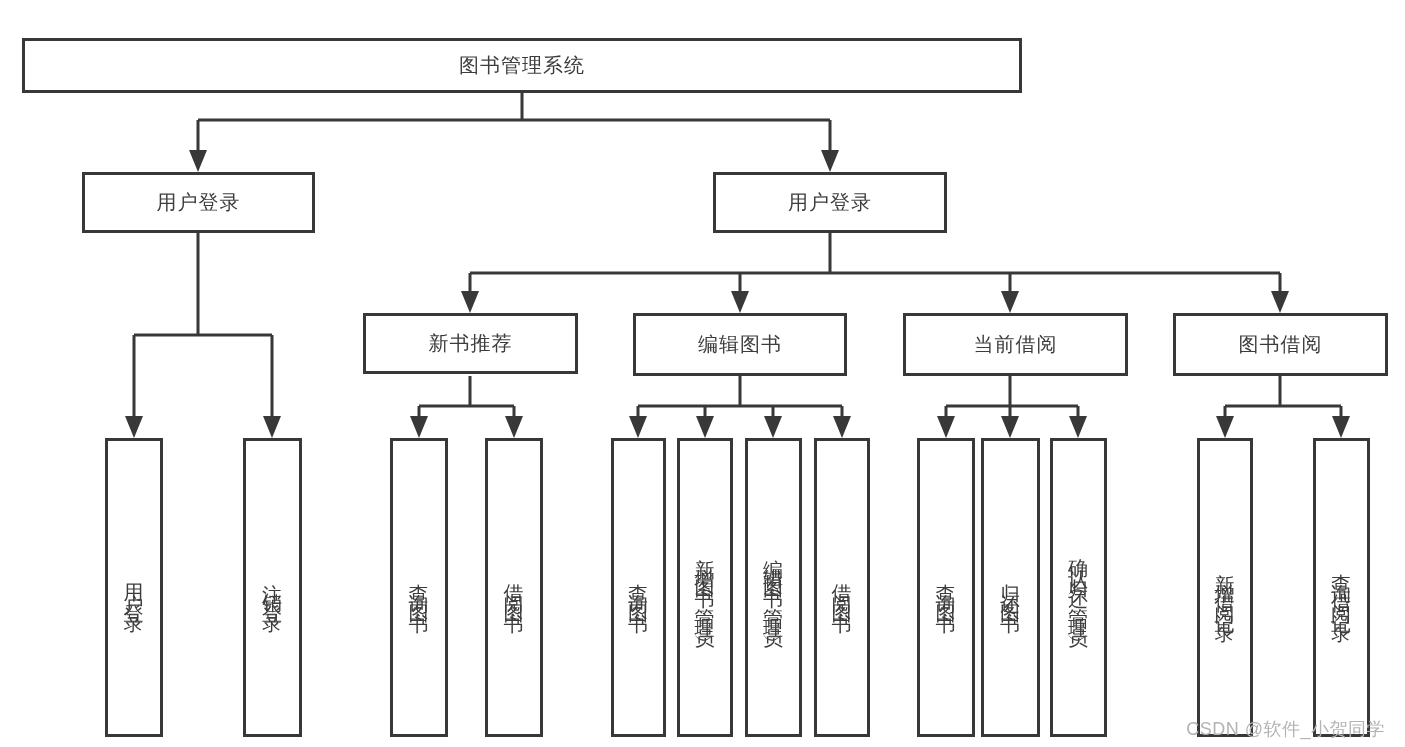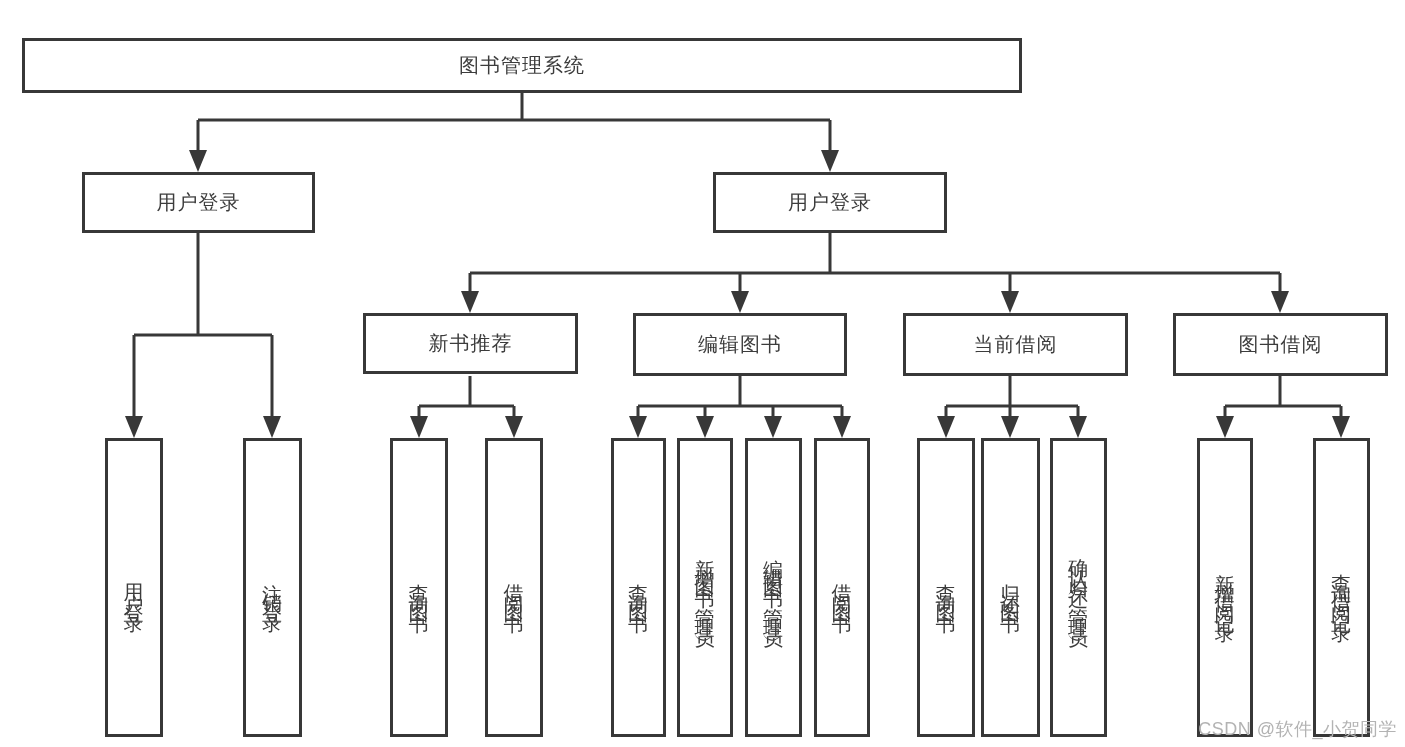--- a/index.html
+++ b/index.html
@@ -51,21 +51,21 @@
   .node.leaf .label {
     writing-mode: vertical-rl;
     text-orientation: mixed;
     letter-spacing: 10px;
     line-height: 1;
     font-size: 20px;
   }
 
   .watermark {
     position: absolute;
-    right: 8px;
+    right: 20px;
     bottom: 6px;
     font-size: 18px;
     color: var(--watermark);
     letter-spacing: 0.5px;
     white-space: nowrap;
   }
 </style>
 </head>
 <body>
 

